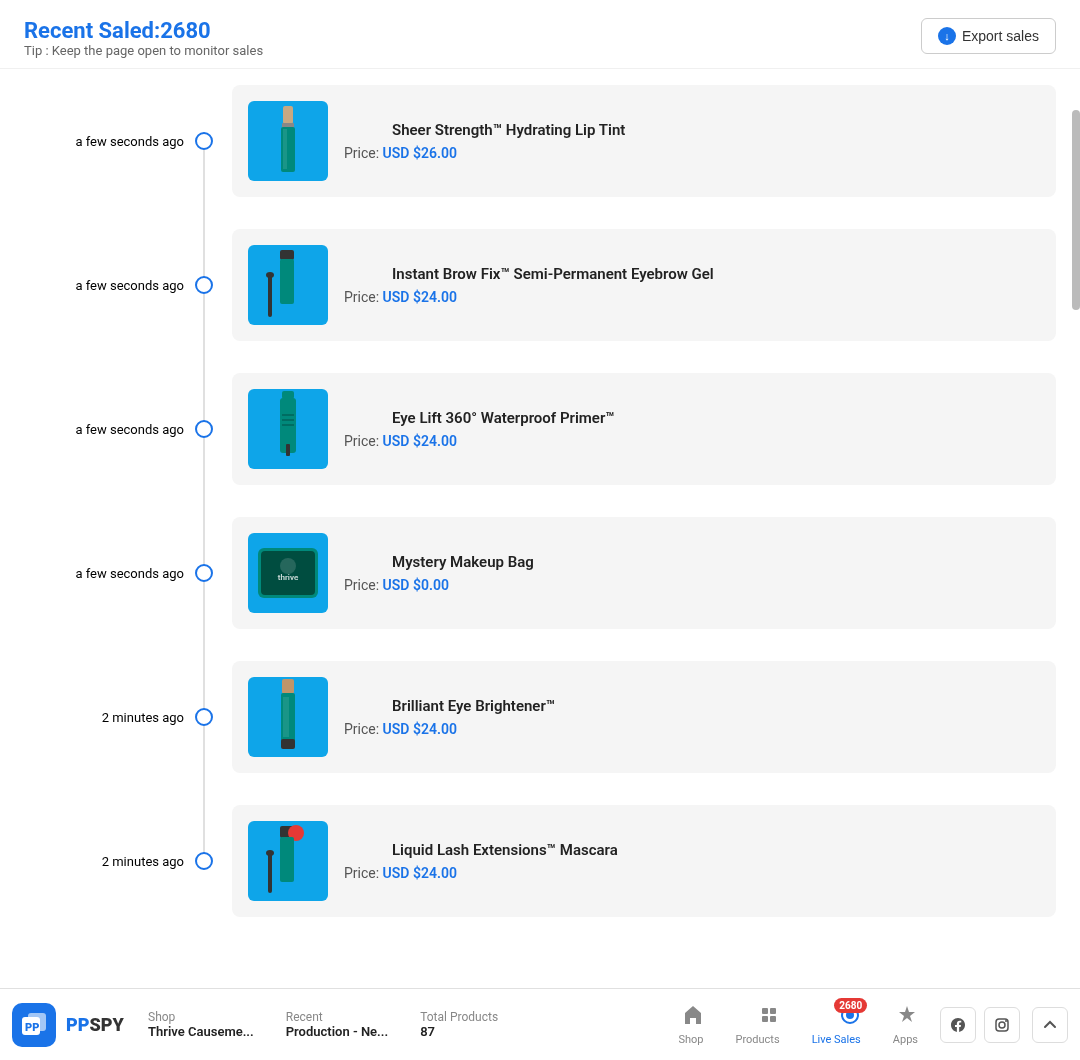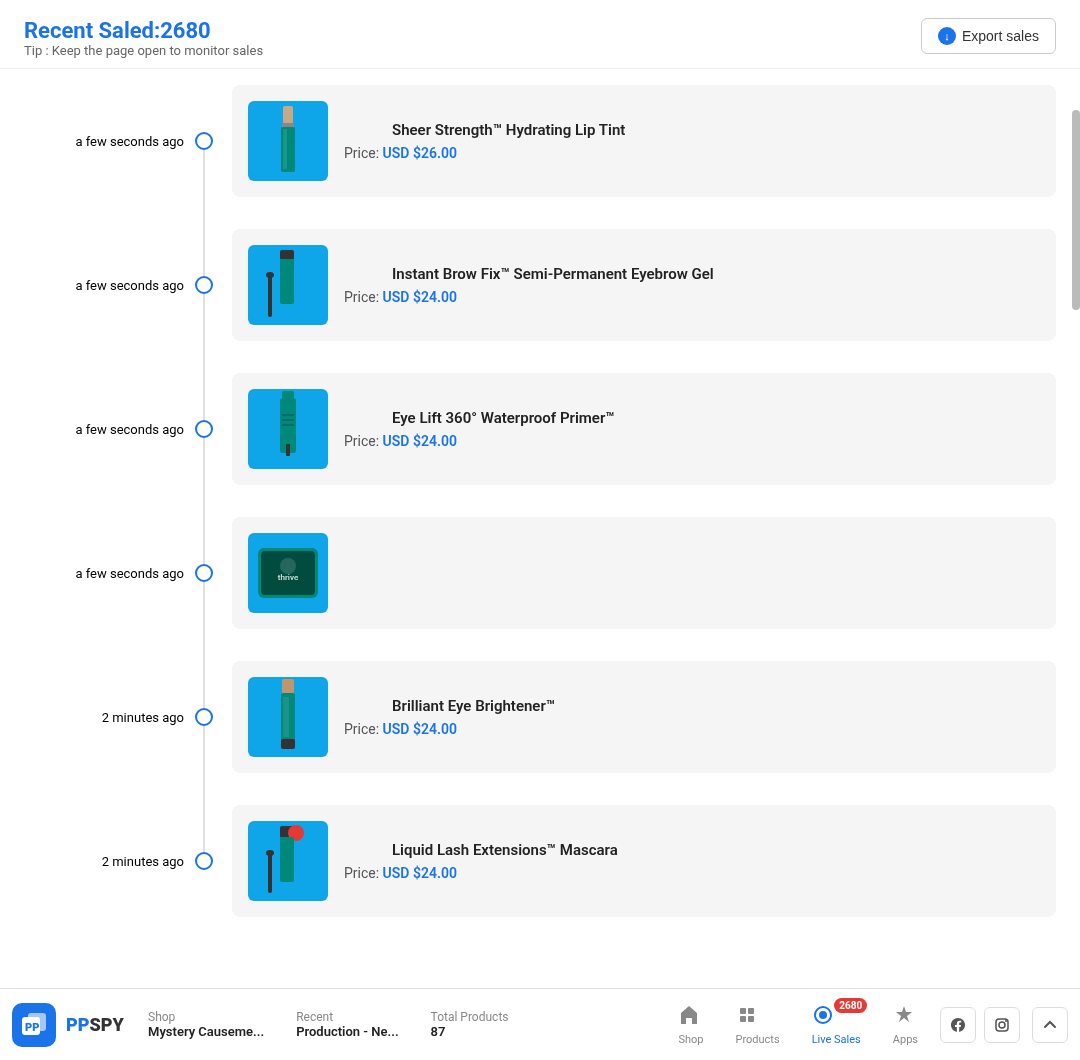--- a/index.html
+++ b/index.html
@@ -239,21 +239,21 @@
 
     .nav-items {
       display: flex;
       align-items: center;
       gap: 4px;
     }
 
     .nav-item {
       display: flex;
       flex-direction: column;
-      align-items: flex-start;
+      align-items: flex-end;
       padding: 6px 14px;
       cursor: pointer;
       position: relative;
     }
 
     .nav-icon {
       font-size: 22px;
       color: #888;
       margin-bottom: 2px;
     }
@@ -411,20 +411,24 @@
         </div>
         <div class="product-card">
           <div class="product-image-container">
       <svg width="70" height="70" viewBox="0 0 70 70">
         <rect x="5" y="10" width="60" height="50" rx="6" fill="#00897b"></rect>
         <rect x="8" y="13" width="54" height="44" rx="4" fill="#004d40"></rect>
         <text x="35" y="42" text-anchor="middle" fill="rgba(255,255,255,0.8)" font-size="8" font-weight="600">thrive</text>
         <circle cx="35" cy="28" r="8" fill="rgba(255,255,255,0.15)"></circle>
       </svg>
           </div>
+          <div class="product-info">
+            <div class="product-name">Mystery Makeup Bag</div>
+            <div class="product-price">Price: <span>USD $0.00</span></div>
+          </div>
         </div>
       </div>
       <div class="timeline-item">
         <div class="time-label">2 minutes ago</div>
         <div class="timeline-connector">
           <div class="timeline-dot"></div>
           <div class="timeline-line"></div>
         </div>
         <div class="product-card">
           <div class="product-image-container">
@@ -475,21 +479,21 @@
       </svg>
     </div>
     <div class="brand-name">
       <span class="pp">PP</span><span class="spy">SPY</span>
     </div>
   </div>
 
   <div class="store-info">
     <div class="store-section">
       <span class="store-label">Shop</span>
-      <span class="store-value">Mystery Causeme...</span>
+      <span class="store-value">Thrive Causeme...</span>
     </div>
     <div class="store-section">
       <span class="store-label">Recent</span>
       <span class="store-value">Production - Ne...</span>
     </div>
     <div class="store-section">
       <span class="store-label">Total Products</span>
       <span class="store-value">87</span>
     </div>
   </div>

